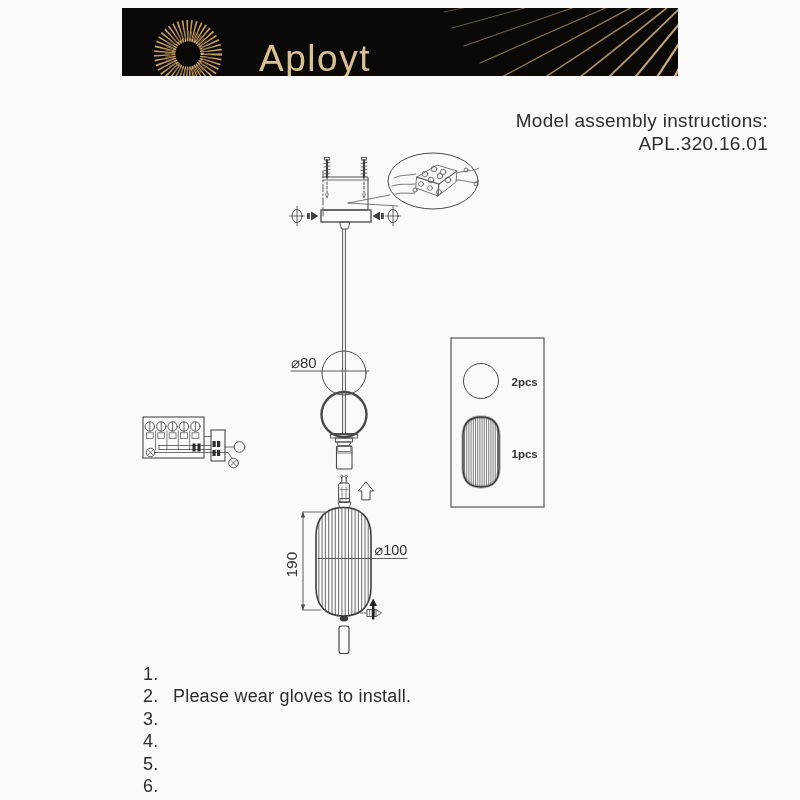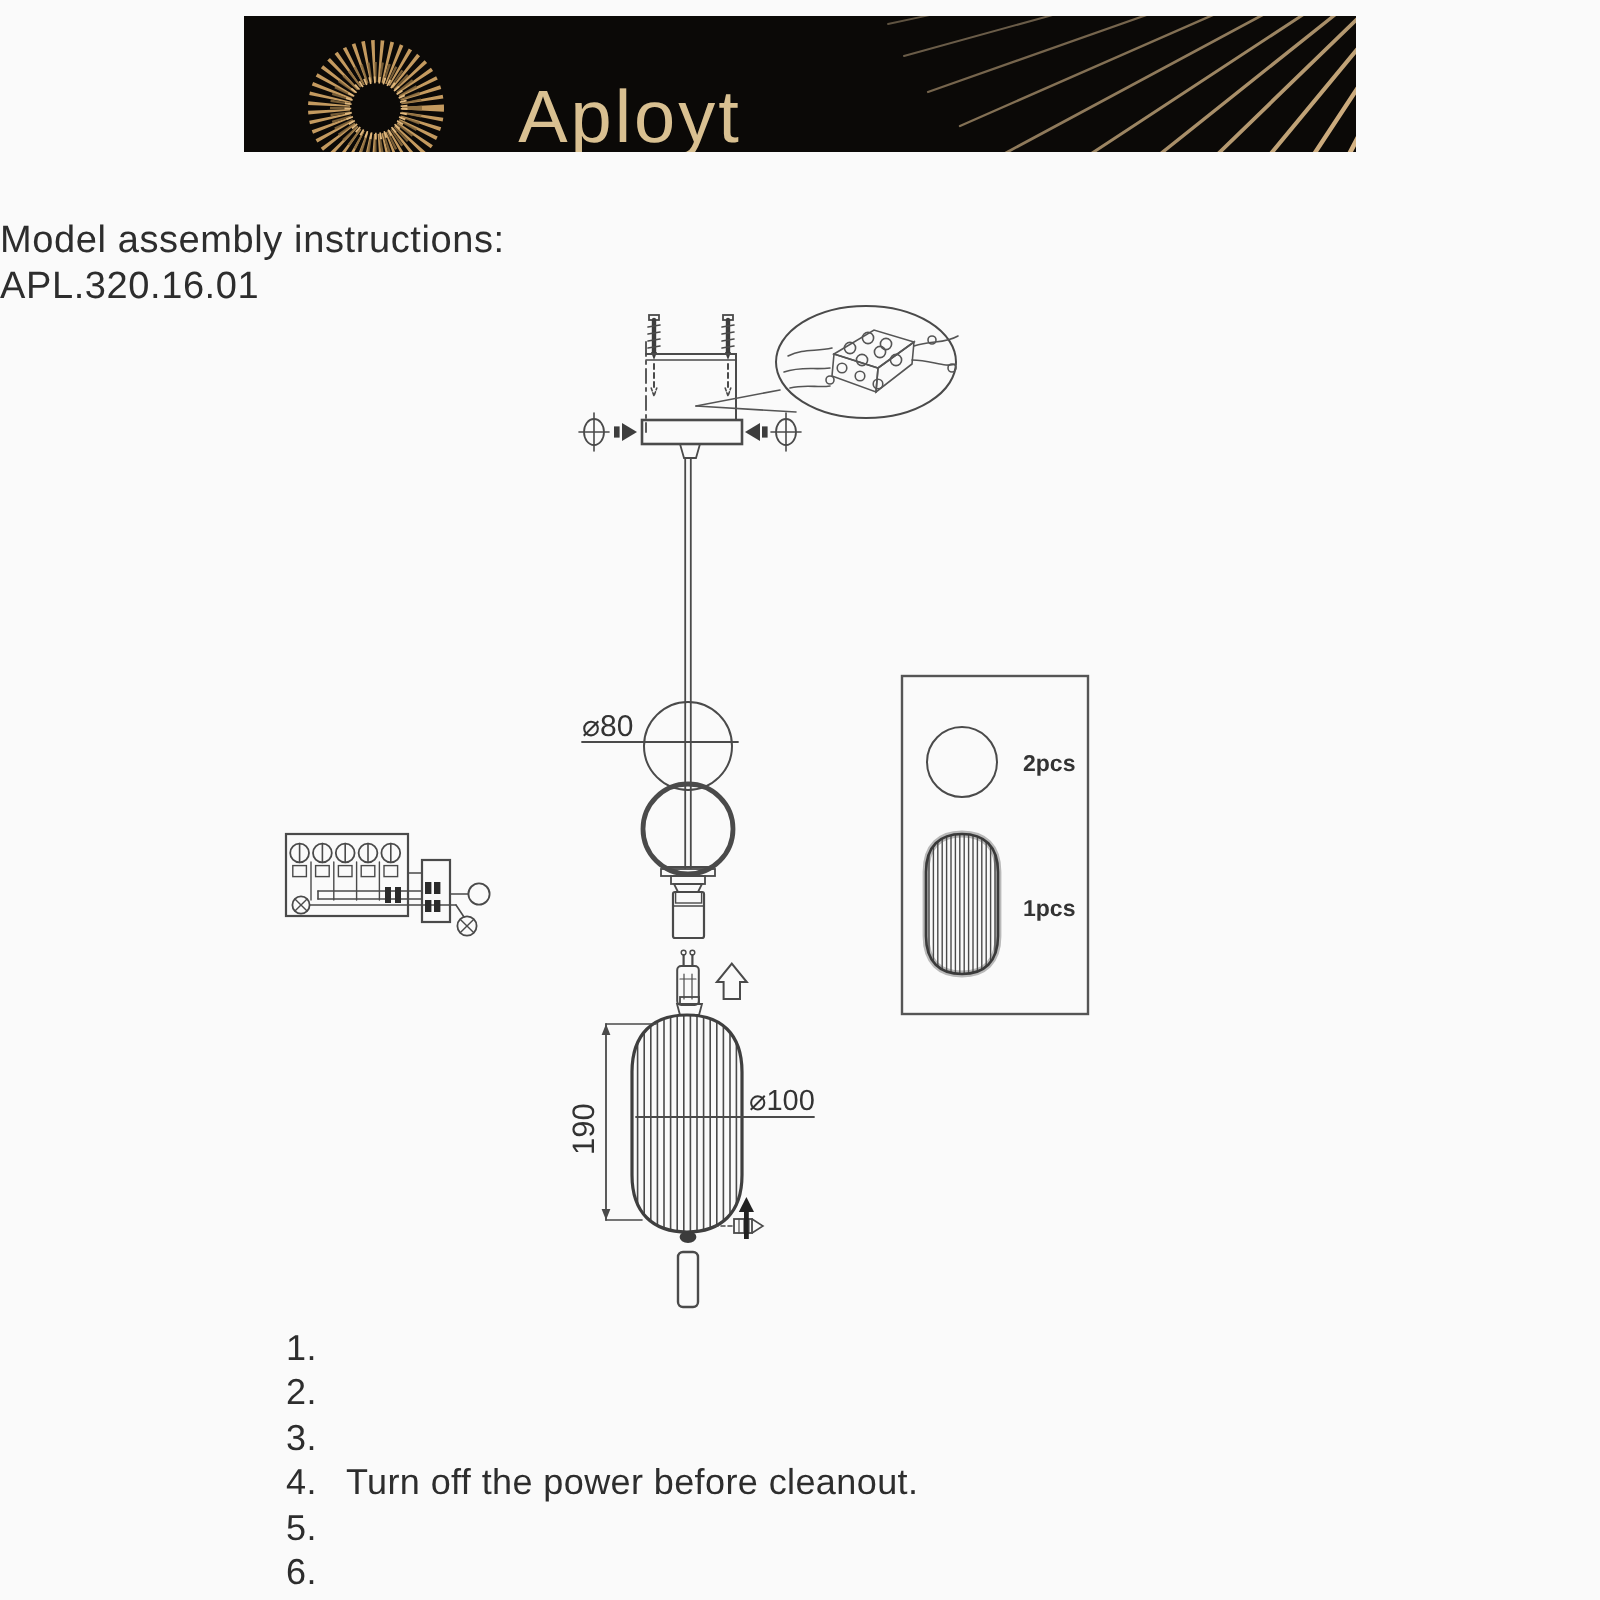--- a/index.html
+++ b/index.html
@@ -6,21 +6,21 @@
   body{
     width:800px;height:800px;position:relative;overflow:hidden;
     background:#fafafa;
     font-family:"Liberation Sans",sans-serif;
   }
   .banner{
     position:absolute;left:122px;top:8px;width:556px;height:68px;
     background:#0b0907;overflow:hidden;
   }
   .title-block{
-    position:absolute;left:0;top:109px;width:768px;text-align:left;
+    position:absolute;left:0;top:109px;width:768px;text-align:right;
     color:#2d2d2d;
   }
   .title-line{font-size:19px;line-height:23px;letter-spacing:.3px;}
   .diagram-wrap{position:absolute;left:116px;top:152px;width:560px;height:510px;}
   svg text{font-family:"Liberation Sans",sans-serif;}
   .instructions{
     position:absolute;left:143px;top:663px;width:560px;
     color:#2d2d2d;font-size:18px;letter-spacing:.2px;
   }
   .instructions .row{display:flex;line-height:22.4px;}
@@ -318,27 +318,27 @@
   </g>
 </svg>
 </div>
 
 <div class="instructions">
   <div class="row">
     <span class="num">1.</span>
   </div>
   <div class="row">
     <span class="num">2.</span>
+    <span>Please wear gloves to install.</span>
   </div>
   <div class="row">
     <span class="num">3.</span>
   </div>
   <div class="row">
     <span class="num">4.</span>
-    <span>Turn off the power before cleanout.</span>
   </div>
   <div class="row">
     <span class="num">5.</span>
   </div>
   <div class="row">
     <span class="num">6.</span>
   </div>
 </div>
 
 </body></html>

